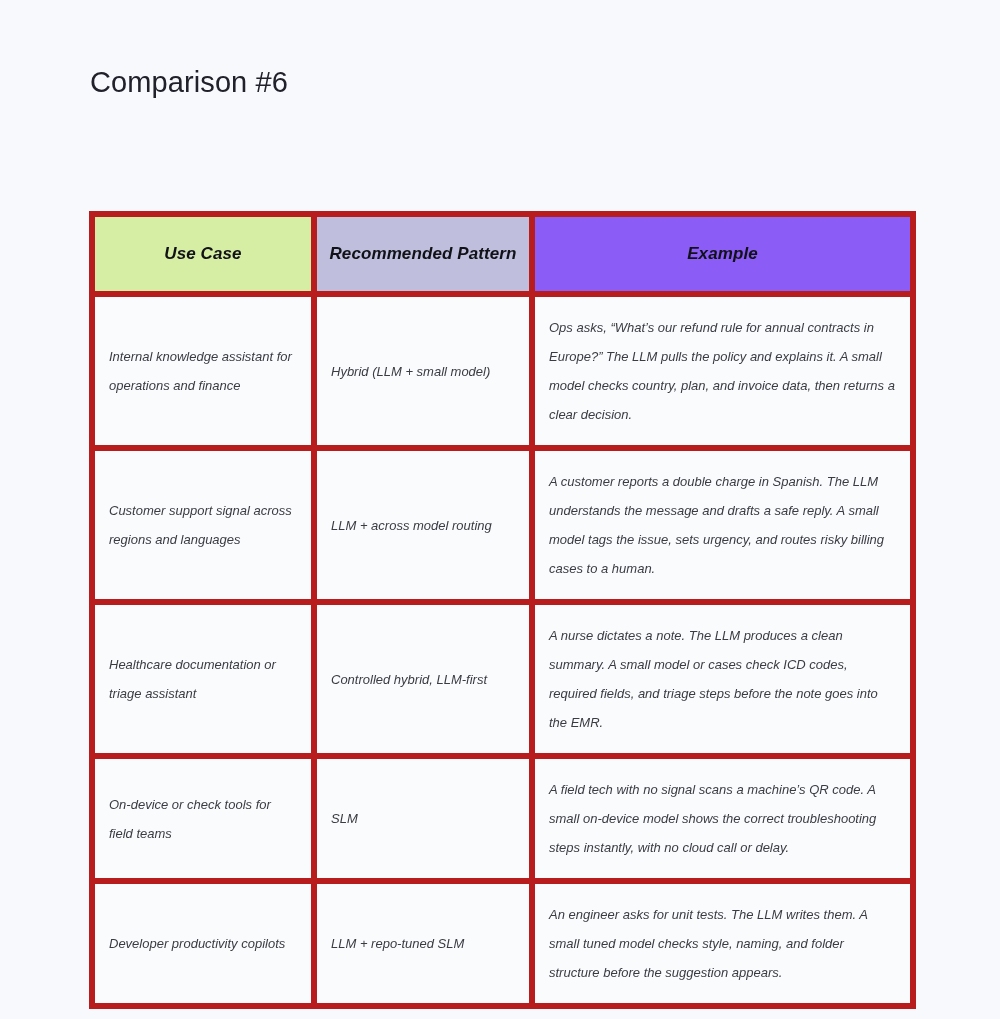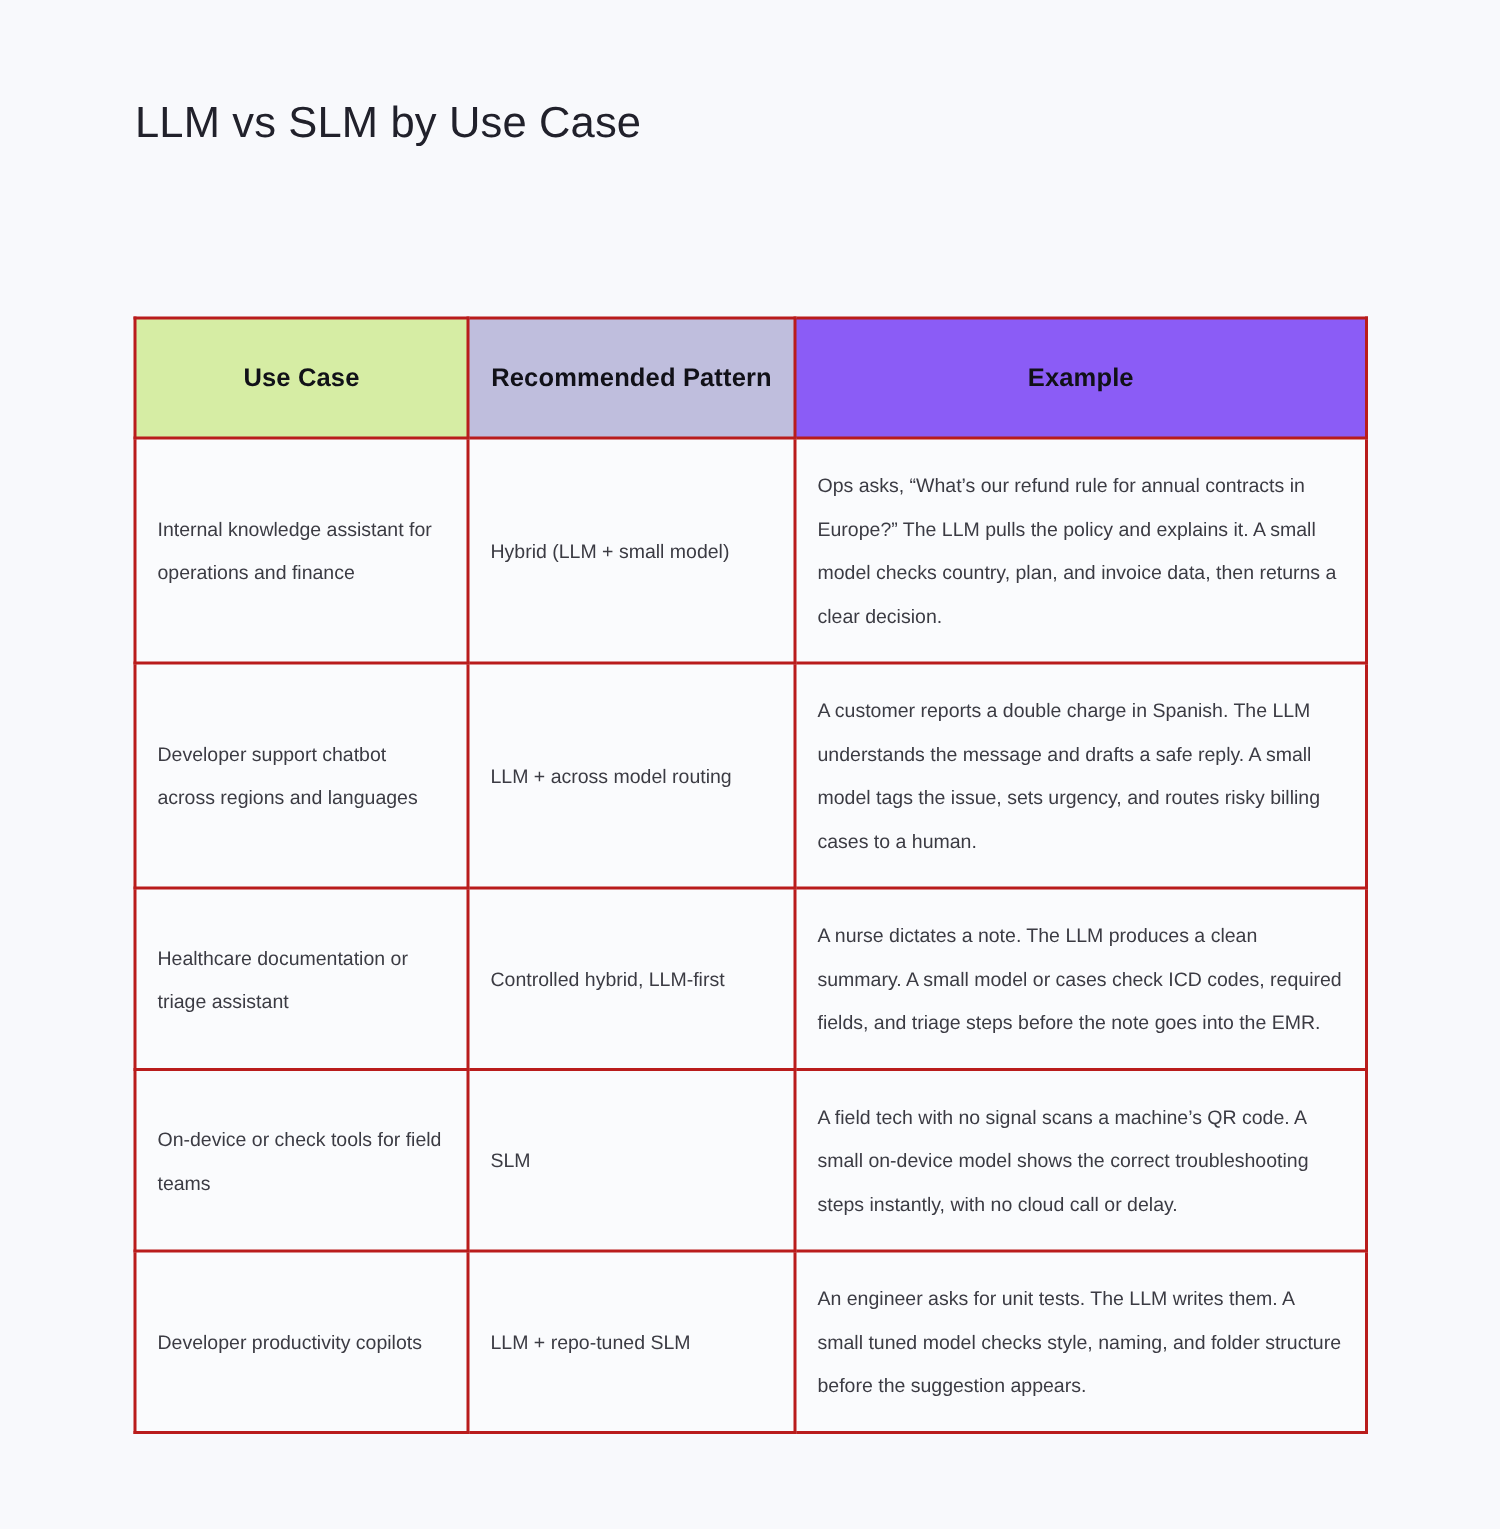--- a/index.html
+++ b/index.html
@@ -54,23 +54,24 @@
     border-collapse: collapse;
     table-layout: fixed;
   }
 
   table.cmp col.c-use   { width: 222px; }
   table.cmp col.c-pat   { width: 218px; }
   table.cmp col.c-ex    { width: 381px; }
 
   table.cmp th,
   table.cmp td {
-    border: 2px solid #b91c1c;
+    border: 6px solid #b91c1c;
     vertical-align: middle;
     padding: 16px 14px;
+    font-style: italic;
   }
 
   table.cmp thead th {
     height: 80px;
     padding: 10px 12px;
     font-size: 17px;
     font-weight: 700;
     line-height: 24px;
     color: #111118;
     text-align: center;
@@ -92,21 +93,21 @@
   td.cell-use { padding-left: 11px; padding-right: 16px; }
   td.cell-pat { padding-left: 12px; padding-right: 16px; }
   td.cell-ex  { padding-left: 12px; padding-right: 14px; }
 </style>
 </head>
 <body>
 
 <div class="slide">
 
   <div class="title-block">
-    <div class="title-line">LLM vs SLM by Use Case</div>
+    <div class="title-line">Comparison #6</div>
   </div>
 
   <div class="table-wrap">
     <table class="cmp">
       <colgroup>
         <col class="c-use">
         <col class="c-pat">
         <col class="c-ex">
       </colgroup>
       <thead>
@@ -116,21 +117,21 @@
           <th class="h-ex">Example</th>
         </tr>
       </thead>
       <tbody>
         <tr>
           <td class="cell-use">Internal knowledge assistant for operations and finance</td>
           <td class="cell-pat">Hybrid (LLM + small model)</td>
           <td class="cell-ex">Ops asks, “What’s our refund rule for annual contracts in Europe?” The LLM pulls the policy and explains it. A small model checks country, plan, and invoice data, then returns a clear decision.</td>
         </tr>
         <tr>
-          <td class="cell-use">Developer support chatbot across regions and languages</td>
+          <td class="cell-use">Customer support signal across regions and languages</td>
           <td class="cell-pat">LLM + across model routing</td>
           <td class="cell-ex">A customer reports a double charge in Spanish. The LLM understands the message and drafts a safe reply. A small model tags the issue, sets urgency, and routes risky billing cases to a human.</td>
         </tr>
         <tr>
           <td class="cell-use">Healthcare documentation or triage assistant</td>
           <td class="cell-pat">Controlled hybrid, LLM-first</td>
           <td class="cell-ex">A nurse dictates a note. The LLM produces a clean summary. A small model or cases check ICD codes, required fields, and triage steps before the note goes into the EMR.</td>
         </tr>
         <tr>
           <td class="cell-use">On-device or check tools for field teams</td>

